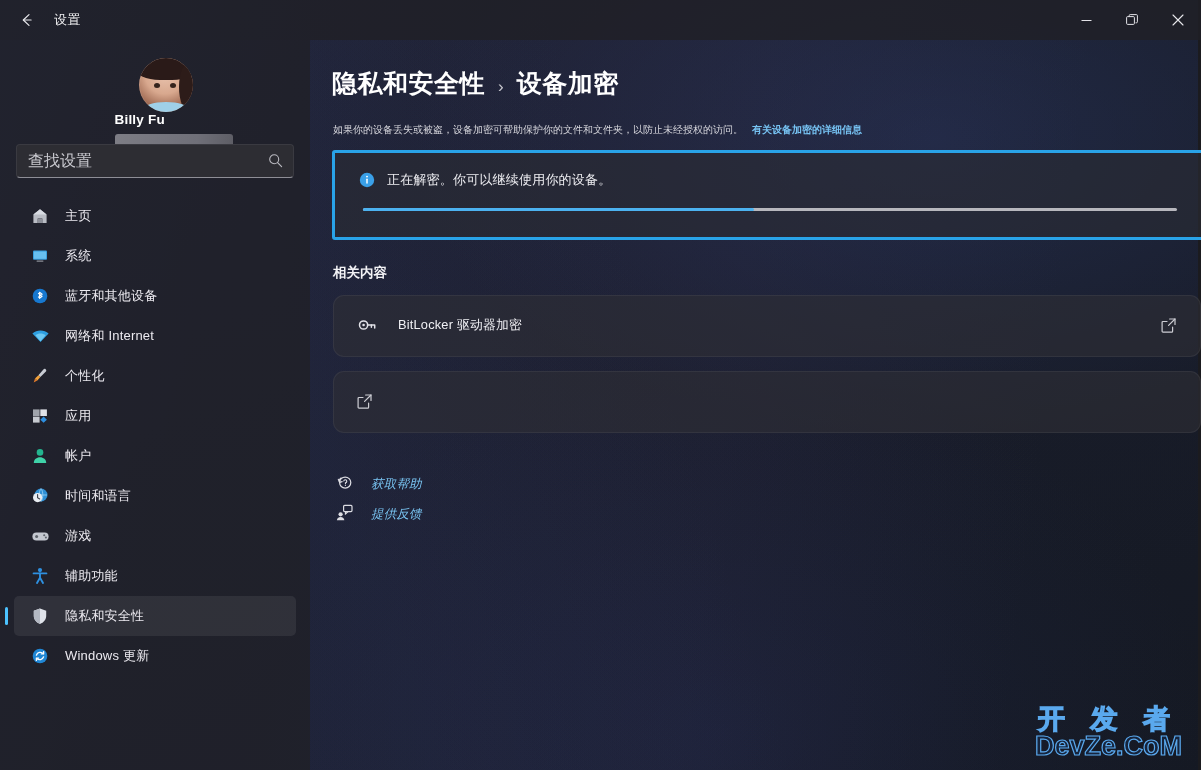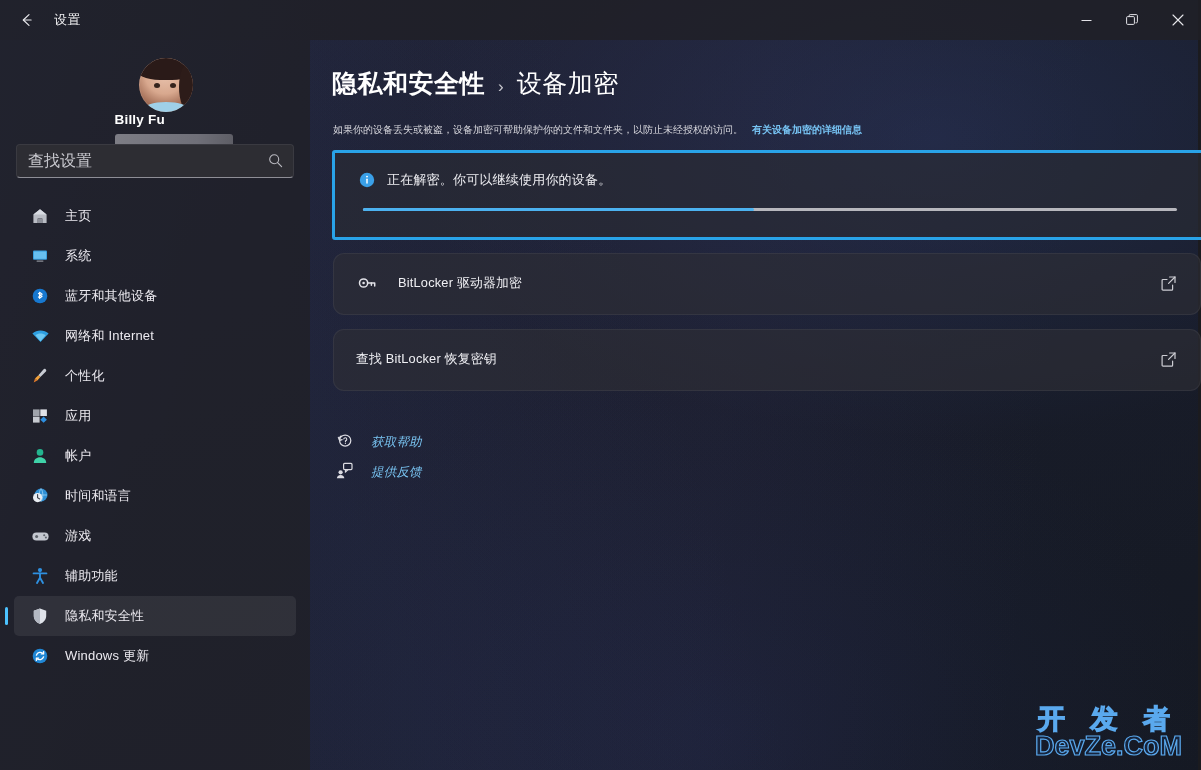--- a/index.html
+++ b/index.html
@@ -119,21 +119,21 @@
   .navitem .nlabel{ font-size:13px; color:#eceaf0; letter-spacing:.2px; }
 
   
   .content{
     position:absolute; left:310px; top:40px; width:891px; height:730px;
     z-index:10; padding:18px 0 0 14px; overflow:hidden;
   }
   .breadcrumb{ display:flex; align-items:baseline; padding-left:8px; margin-top:9px;}
   .crumb-root{ font-size:25px; font-weight:bold; color:#ffffff; letter-spacing:.5px;}
   .crumb-sep{ font-size:17px; color:#c9c9cf; margin:0 13px; }
-  .crumb-leaf{ font-size:25px; font-weight:normal; color:#ffffff; letter-spacing:.5px;}
+  .crumb-leaf{ font-size:25px; font-weight:bold; color:#ffffff; letter-spacing:.5px;}
 
   .subtitle{
     padding-left:9px; margin-top:23px; font-size:10px; color:#d7d7dd; line-height:1.45;
   }
   .subtitle .learn{ color:#76c2f2; font-weight:bold; margin-left:9px; cursor:default; }
 
   .focus-card{
     margin-top:12px; margin-left:8px; width:872px; height:90px;
     border:3px solid #29a3e8; border-radius:3px;
     background:rgba(42,44,52,0.62);
@@ -413,20 +413,21 @@
             <rect x="7.25" y="6.5" width="1.5" height="5.2" rx="0.7" fill="#ffffff"></rect>
           </svg>
         </span>
         <span class="status-text">正在解密。你可以继续使用你的设备。</span>
       </div>
       <div class="progress-track">
         <div class="progress-fill" id="pfill" style="width: 48%;"></div>
       </div>
     </div>
 
+    <div class="section-title">相关内容</div>
 
     <div class="card tall">
       <span class="cico">
         <svg width="24" height="24" viewBox="0 0 24 24">
           <circle cx="7.6" cy="11" r="4.1" fill="none" stroke="#e2e2e8" stroke-width="1.5"></circle>
           <circle cx="7.6" cy="11" r="1.3" fill="#e2e2e8"></circle>
           <path d="M11.5 11h7.2v3.1" fill="none" stroke="#e2e2e8" stroke-width="1.5" stroke-linecap="round" stroke-linejoin="round"></path>
           <path d="M15.4 11v2.3" fill="none" stroke="#e2e2e8" stroke-width="1.5" stroke-linecap="round"></path>
         </svg>
       </span>
@@ -436,23 +437,20 @@
       <span class="cright">
         <svg width="17" height="17" viewBox="0 0 17 17">
           <path d="M9.6 2h5.4v5.4" fill="none" stroke="#dcdce2" stroke-width="1.2" stroke-linecap="round" stroke-linejoin="round"></path>
           <path d="M15 2L8.6 8.4" stroke="#dcdce2" stroke-width="1.2" stroke-linecap="round"></path>
           <path d="M12.6 10.2v4a.9.9 0 0 1-.9.9H3a.9.9 0 0 1-.9-.9V5.4a.9.9 0 0 1 .9-.9h4" fill="none" stroke="#dcdce2" stroke-width="1.2" stroke-linecap="round" stroke-linejoin="round"></path>
         </svg>
       </span>
     </div>
 
     <div class="card short">
-      <span class="ctexts">
-        <div class="ctitle">查找 BitLocker 恢复密钥</div>
-      </span>
       <span class="cright">
         <svg width="17" height="17" viewBox="0 0 17 17">
           <path d="M9.6 2h5.4v5.4" fill="none" stroke="#dcdce2" stroke-width="1.2" stroke-linecap="round" stroke-linejoin="round"></path>
           <path d="M15 2L8.6 8.4" stroke="#dcdce2" stroke-width="1.2" stroke-linecap="round"></path>
           <path d="M12.6 10.2v4a.9.9 0 0 1-.9.9H3a.9.9 0 0 1-.9-.9V5.4a.9.9 0 0 1 .9-.9h4" fill="none" stroke="#dcdce2" stroke-width="1.2" stroke-linecap="round" stroke-linejoin="round"></path>
         </svg>
       </span>
     </div>
 
     <div class="helplinks">

